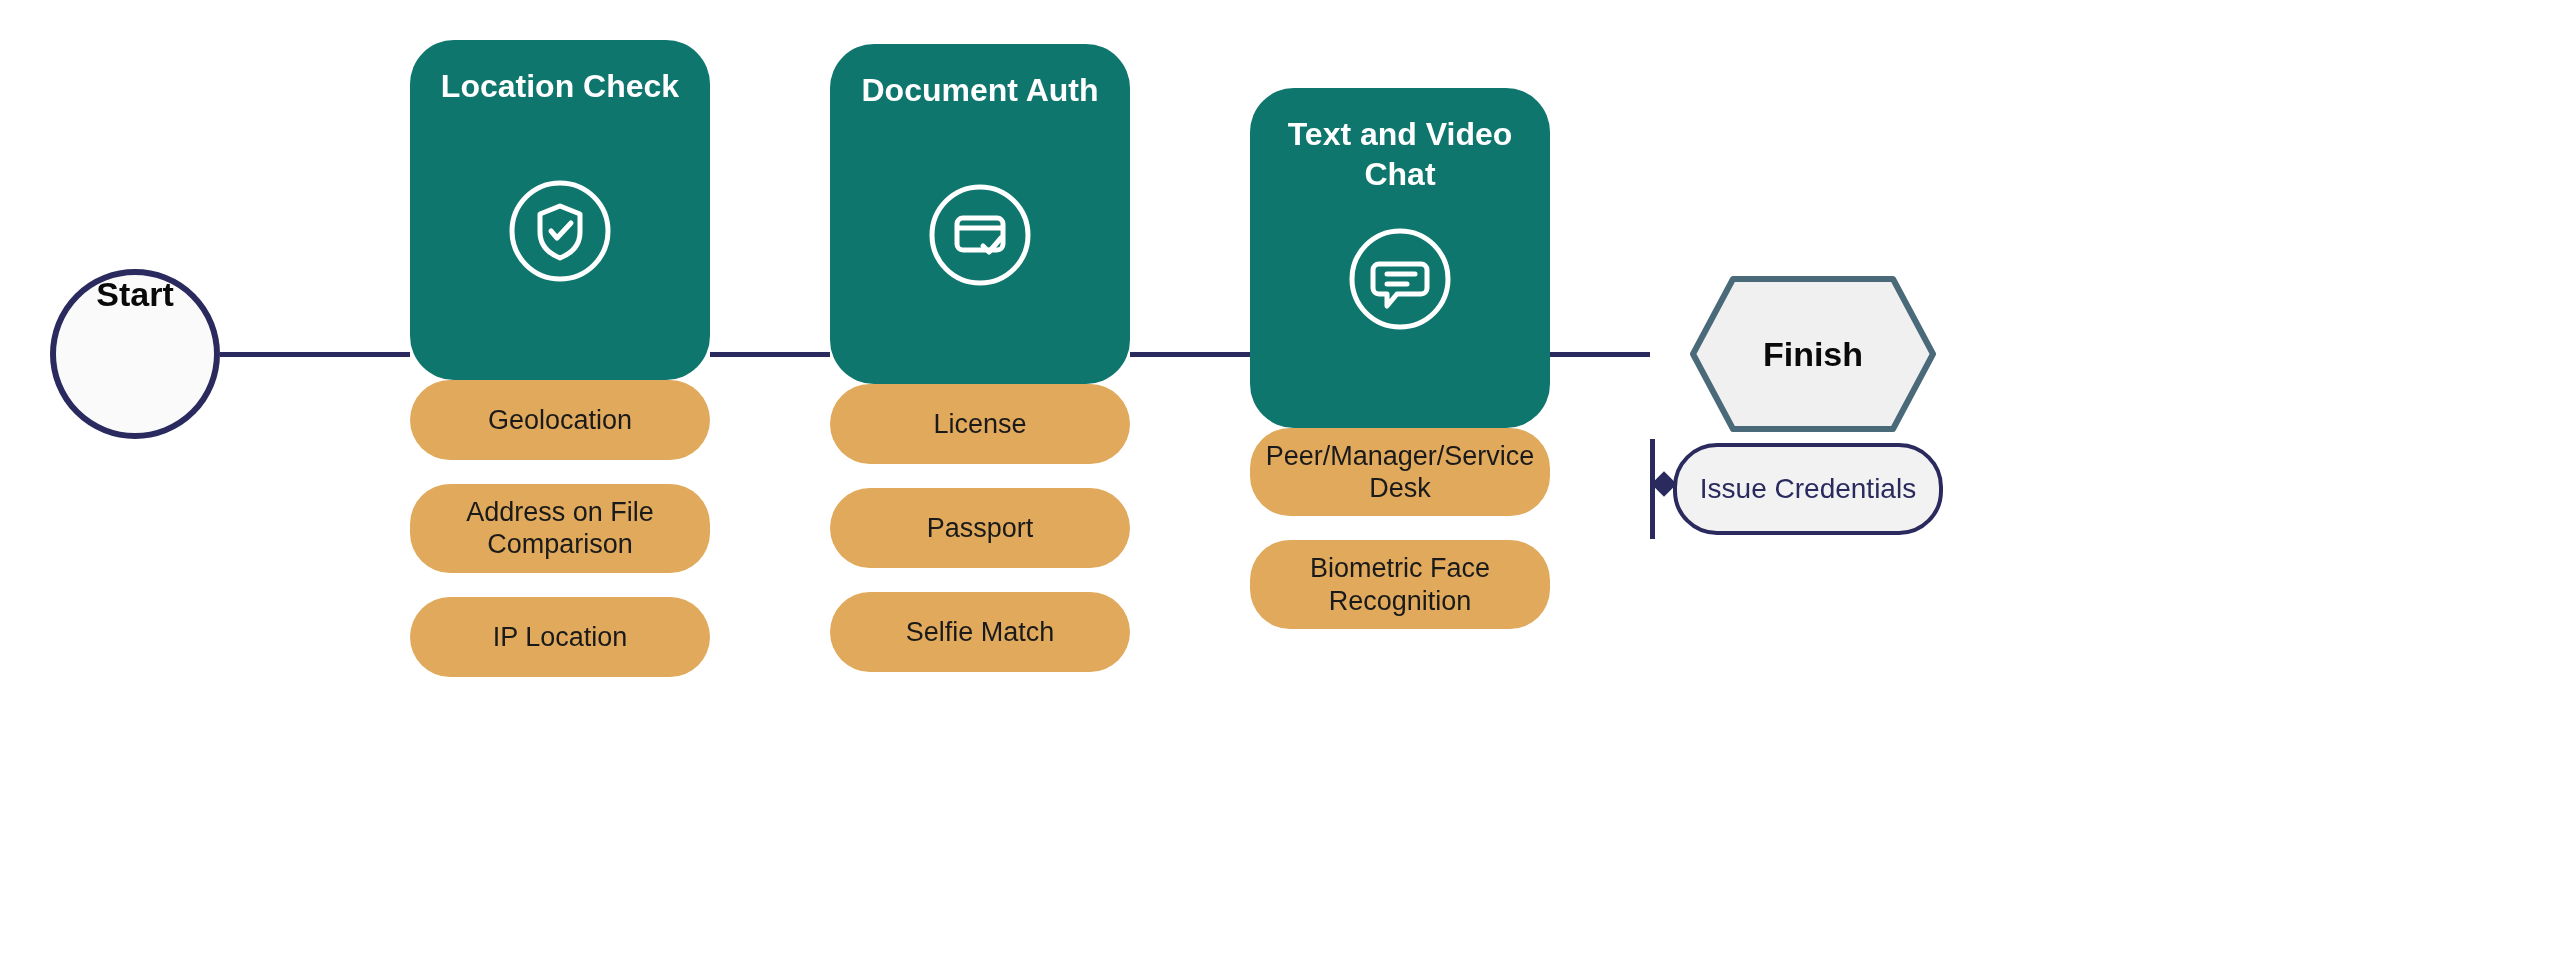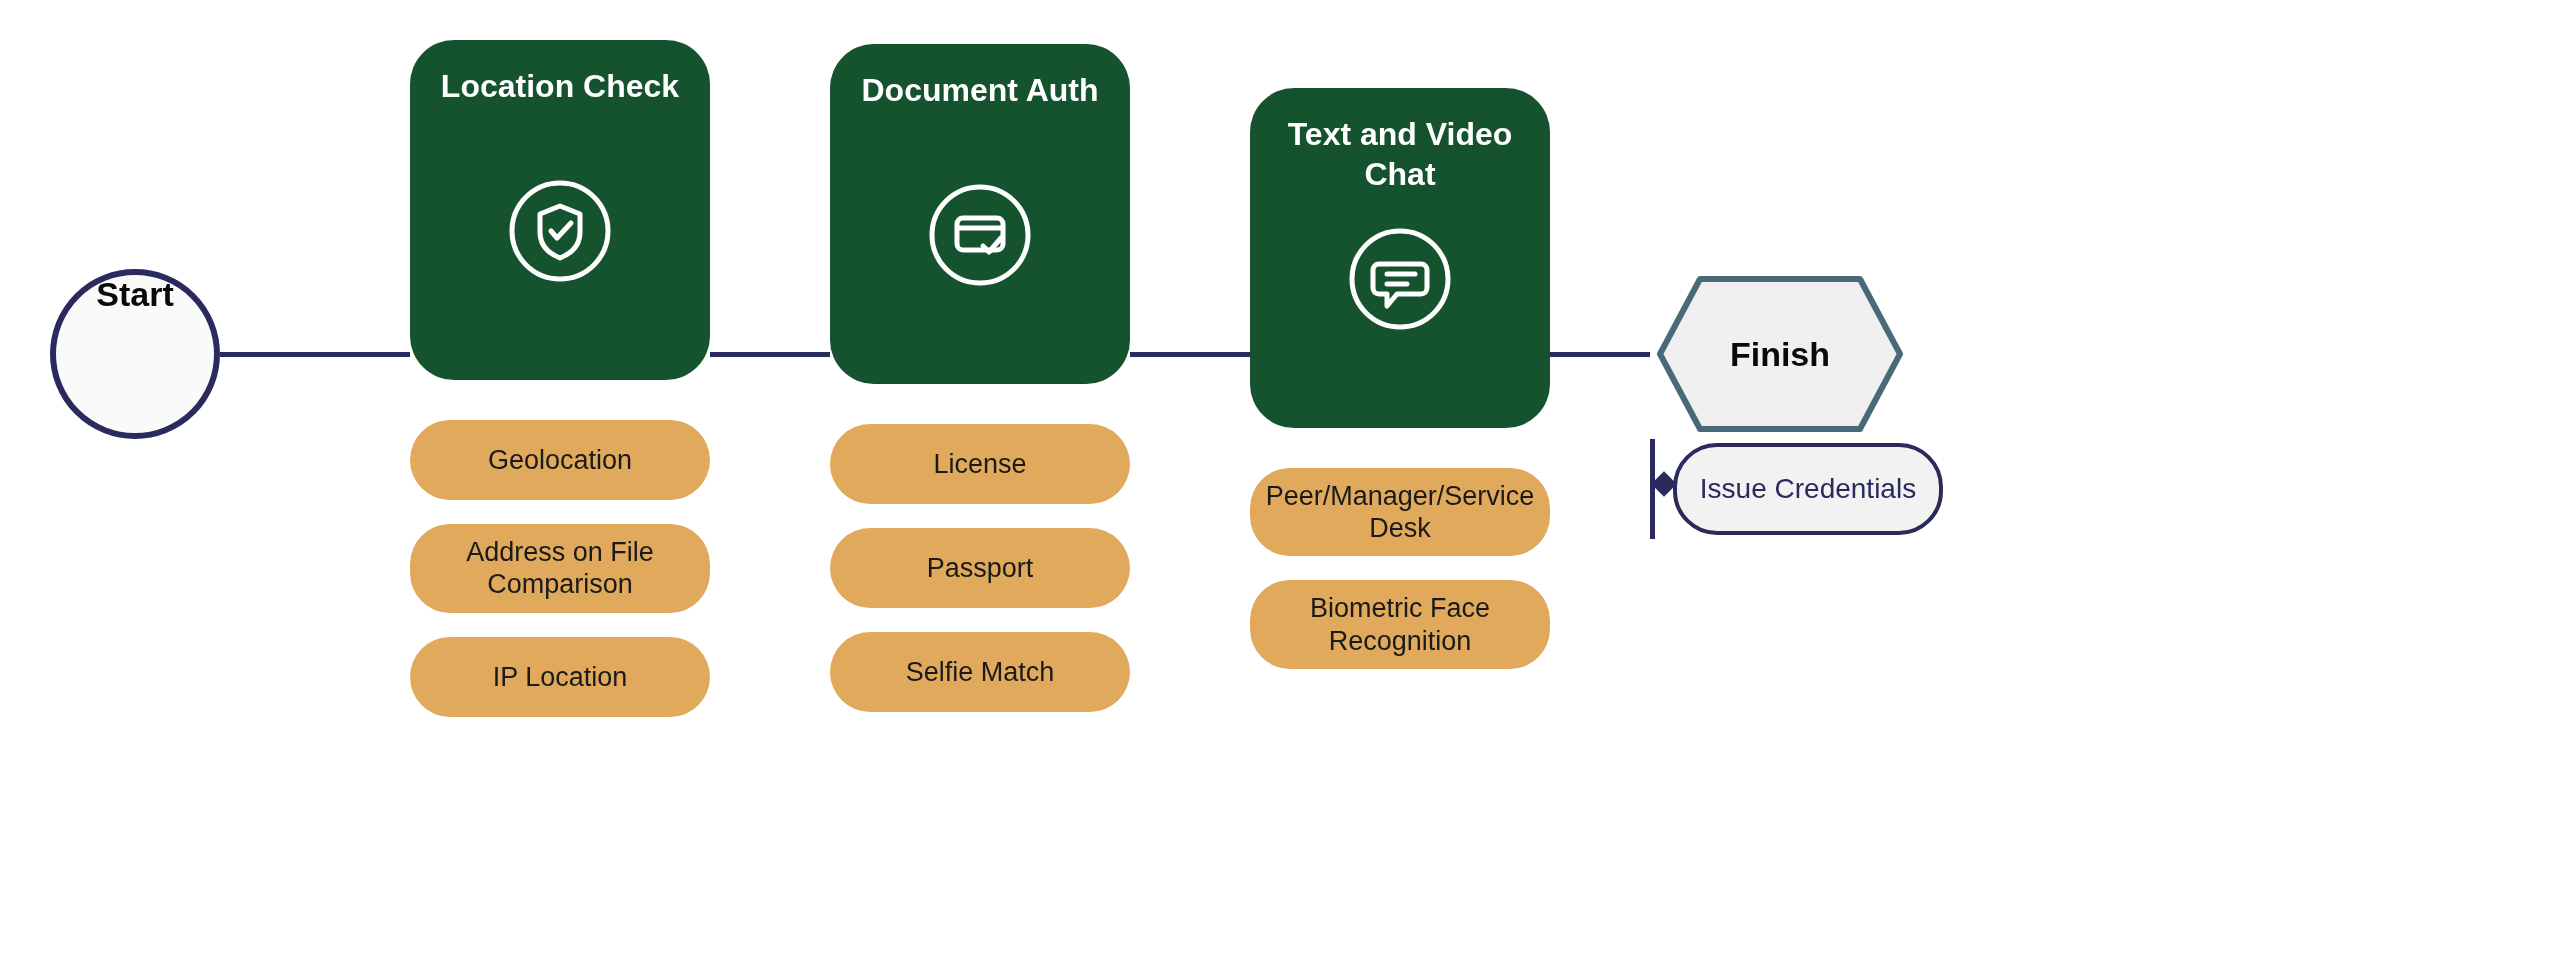--- a/index.html
+++ b/index.html
@@ -36,21 +36,21 @@
     color: #0a0a0a;
   }
   .stage-col {
     display: flex;
     flex-direction: column;
     align-items: center;
   }
   .stage-box {
     width: 300px;
     height: 340px;
-    background: #14532d;
+    background: #0f766e;
     border-radius: 44px;
     display: flex;
     flex-direction: column;
     align-items: center;
     padding-top: 26px;
   }
   .stage-title {
     color: #ffffff;
     font-size: 32px;
     font-weight: bold;
@@ -62,21 +62,20 @@
     align-items: flex-start;
     justify-content: center;
   }
   .stage-icon-wrap {
     margin-top: 20px;
     width: 110px;
     height: 110px;
   }
   .stage-icon-wrap svg { width: 100%; height: 100%; display: block; }
   .pills {
-    margin-top: 40px;
     display: flex;
     flex-direction: column;
     align-items: flex-start;
     gap: 24px;
     width: 300px;
   }
   .pill {
     width: 300px;
     min-height: 80px;
     background: #e0a95b;
@@ -86,21 +85,21 @@
     justify-content: center;
     text-align: center;
     font-size: 27px;
     color: #1a1a1a;
     padding: 12px 20px;
     line-height: 1.2;
   }
   .finish-col {
     display: flex;
     flex-direction: column;
-    align-items: flex-start;
+    align-items: flex-end;
     position: relative;
   }
   .hexagon {
     position: relative;
     width: 260px;
     height: 170px;
     display: flex;
     align-items: center;
     justify-content: center;
   }

